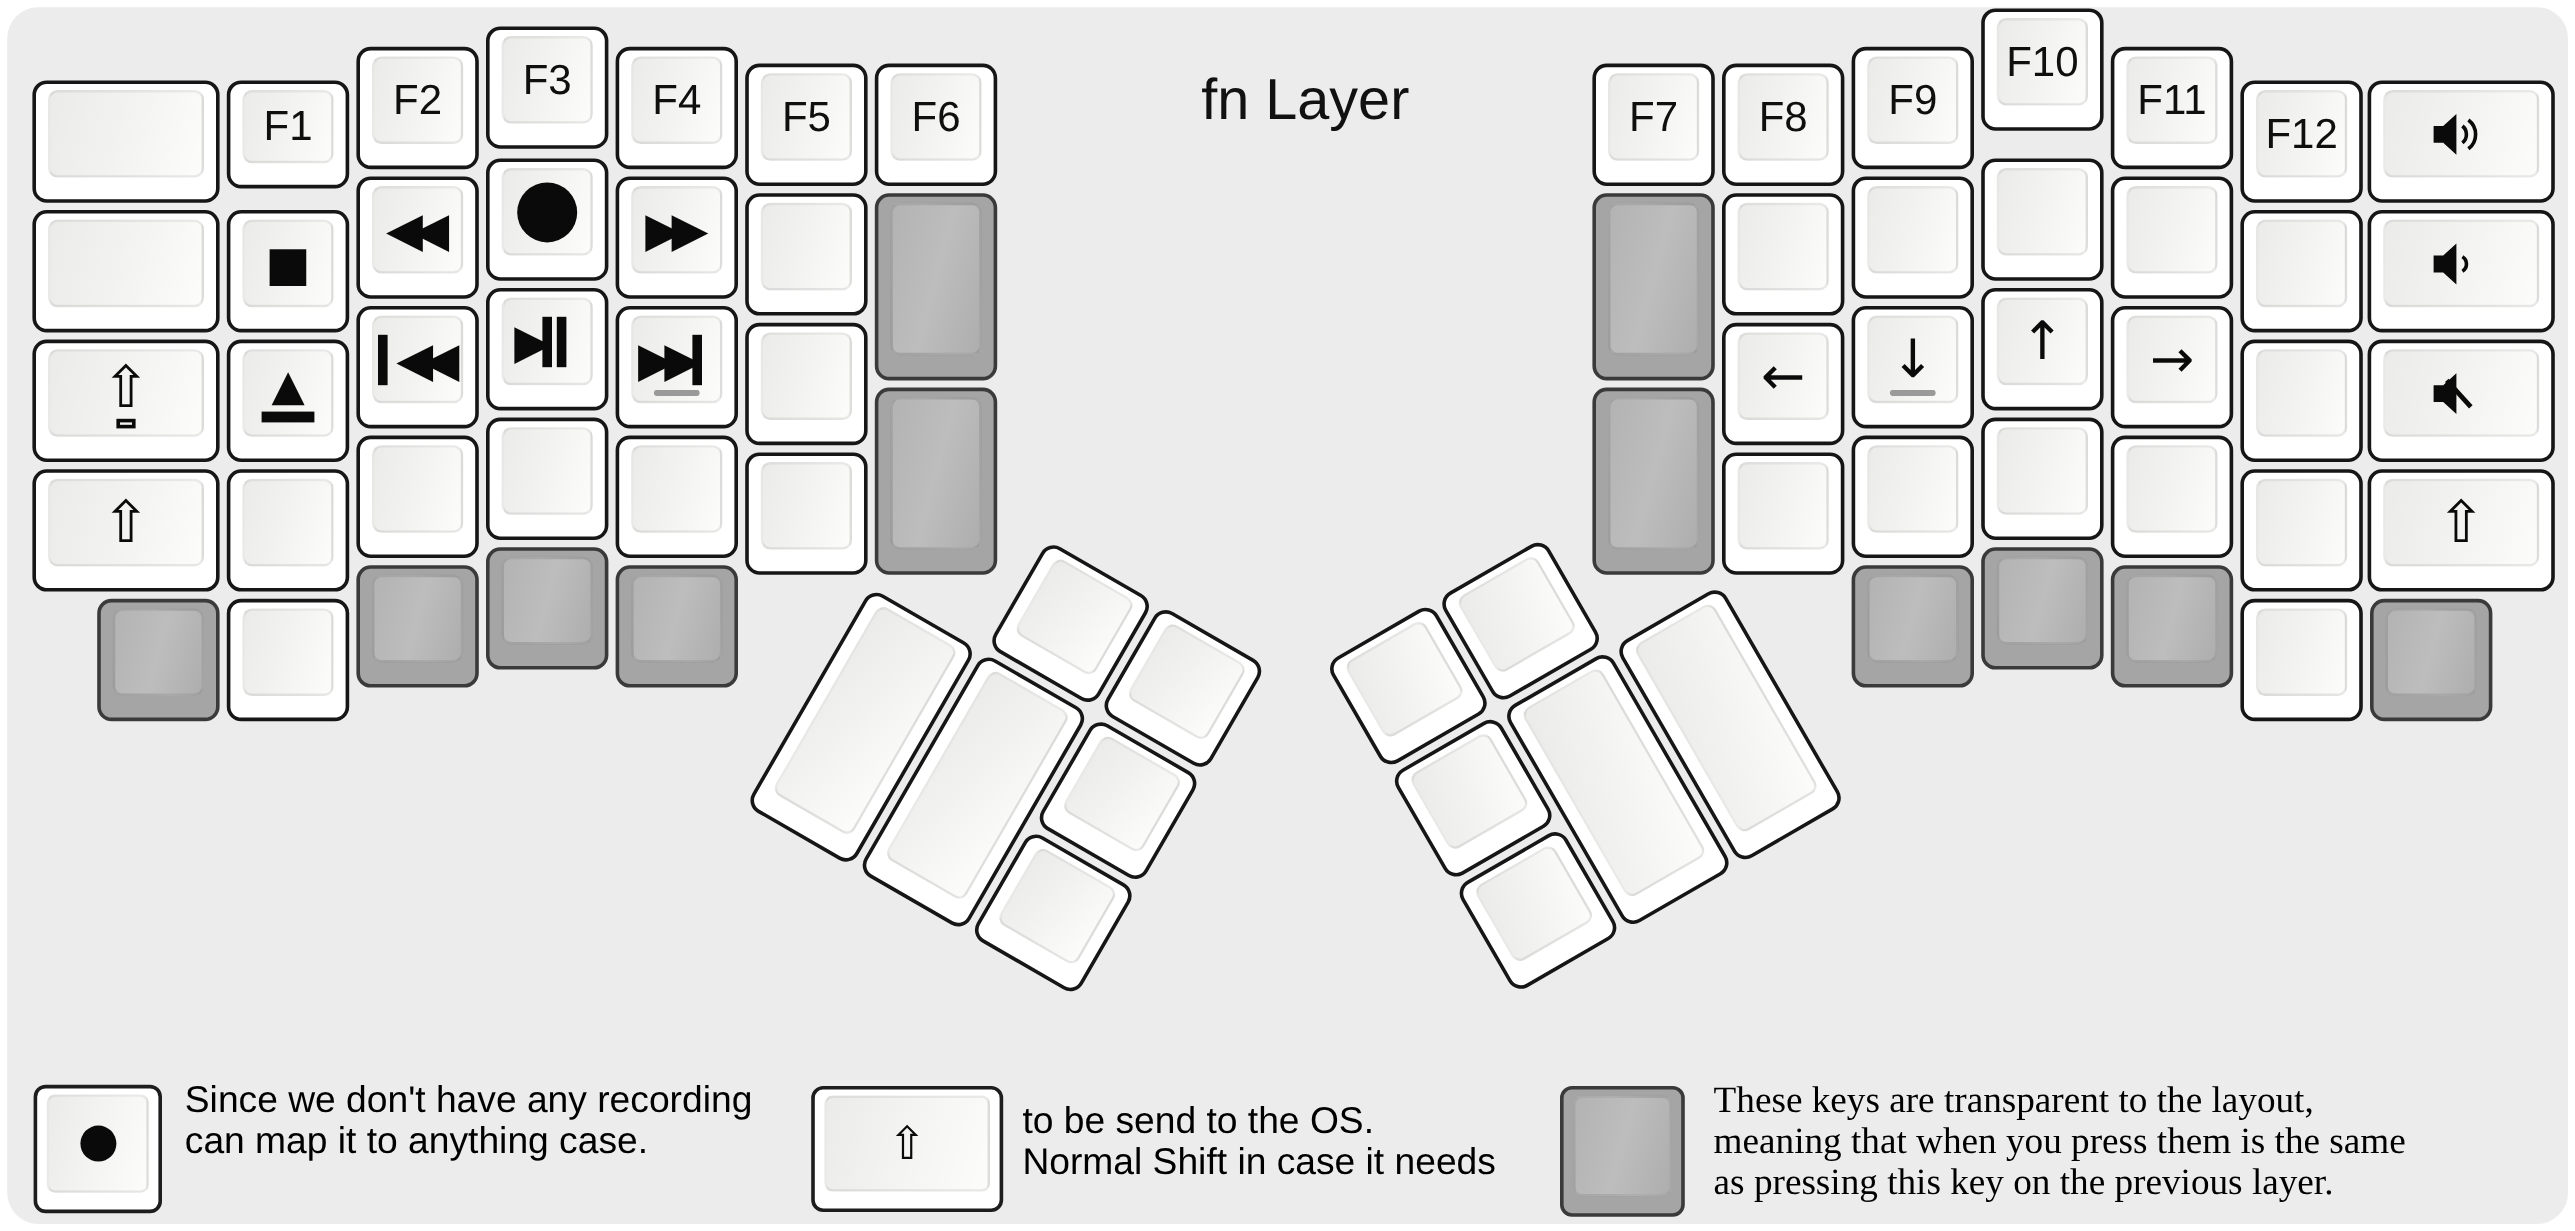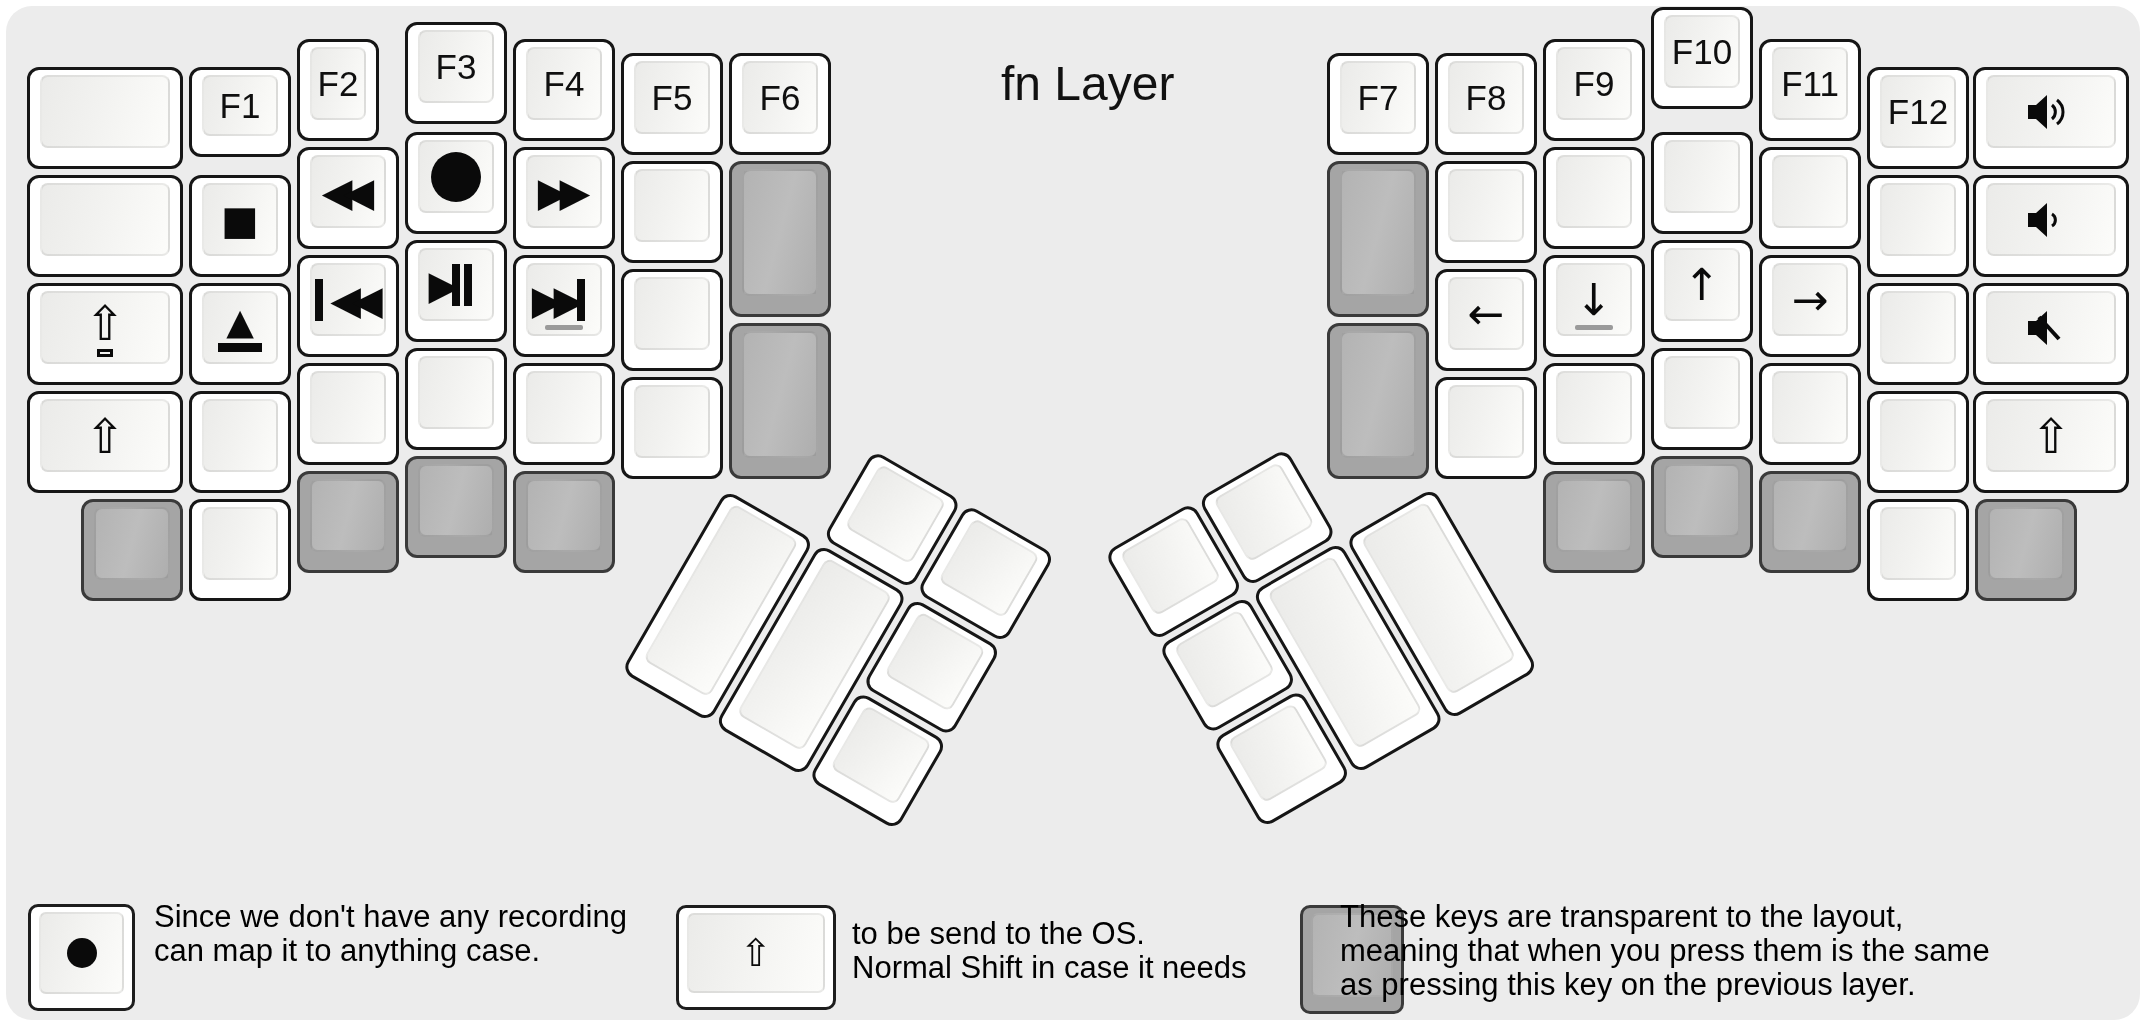--- a/index.html
+++ b/index.html
@@ -93,21 +93,21 @@
         <div class="cap">
           <span class="stack">
             <span class="tri">▲</span>
             <span class="ebar"></span>
           </span>
         </div>
       </div>
       <div class="key" style="left: 183px; top: 385px; width: 102px; height: 102px;">
         <div class="cap"></div>
       </div>
-      <div class="key" style="left: 291px; top: 33px; width: 82px; height: 102px;">
+      <div class="key" style="left: 291px; top: 33px; width: 102px; height: 102px;">
         <div class="cap">
           <span class="flabel">F2</span>
         </div>
       </div>
       <div class="key" style="left: 291px; top: 141px; width: 102px; height: 102px;">
         <div class="cap">
           <span class="media">◀◀</span>
         </div>
       </div>
       <div class="key" style="left: 291px; top: 249px; width: 102px; height: 102px;">
@@ -391,19 +391,19 @@
         </div>
     </div>
     <div class="legend-text" style="left:846px;top:911px;">
       <div>to be send to the OS.</div>
       <div>Normal Shift in case it needs</div>
     </div>
 
     <div class="legend-icon gray" style="left:1294px;top:899px;width:104px;height:109px;">
       <div class="cap"></div>
     </div>
-    <div class="legend-text" style="left:1334px;top:894px;">
+    <div class="legend-text" style="left:1422px;top:894px;font-family:Liberation Serif, serif;">
       <div>These keys are transparent to the layout,</div>
       <div>meaning that when you press them is the same</div>
       <div>as pressing this key on the previous layer.</div>
     </div>
   </div>
 </div>
 
 </body></html>

